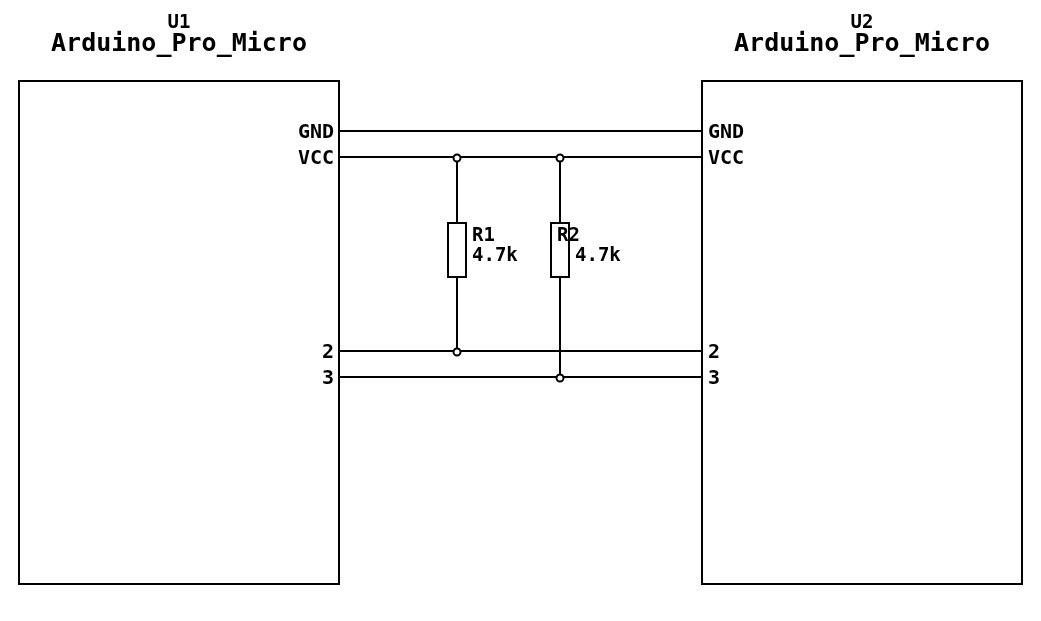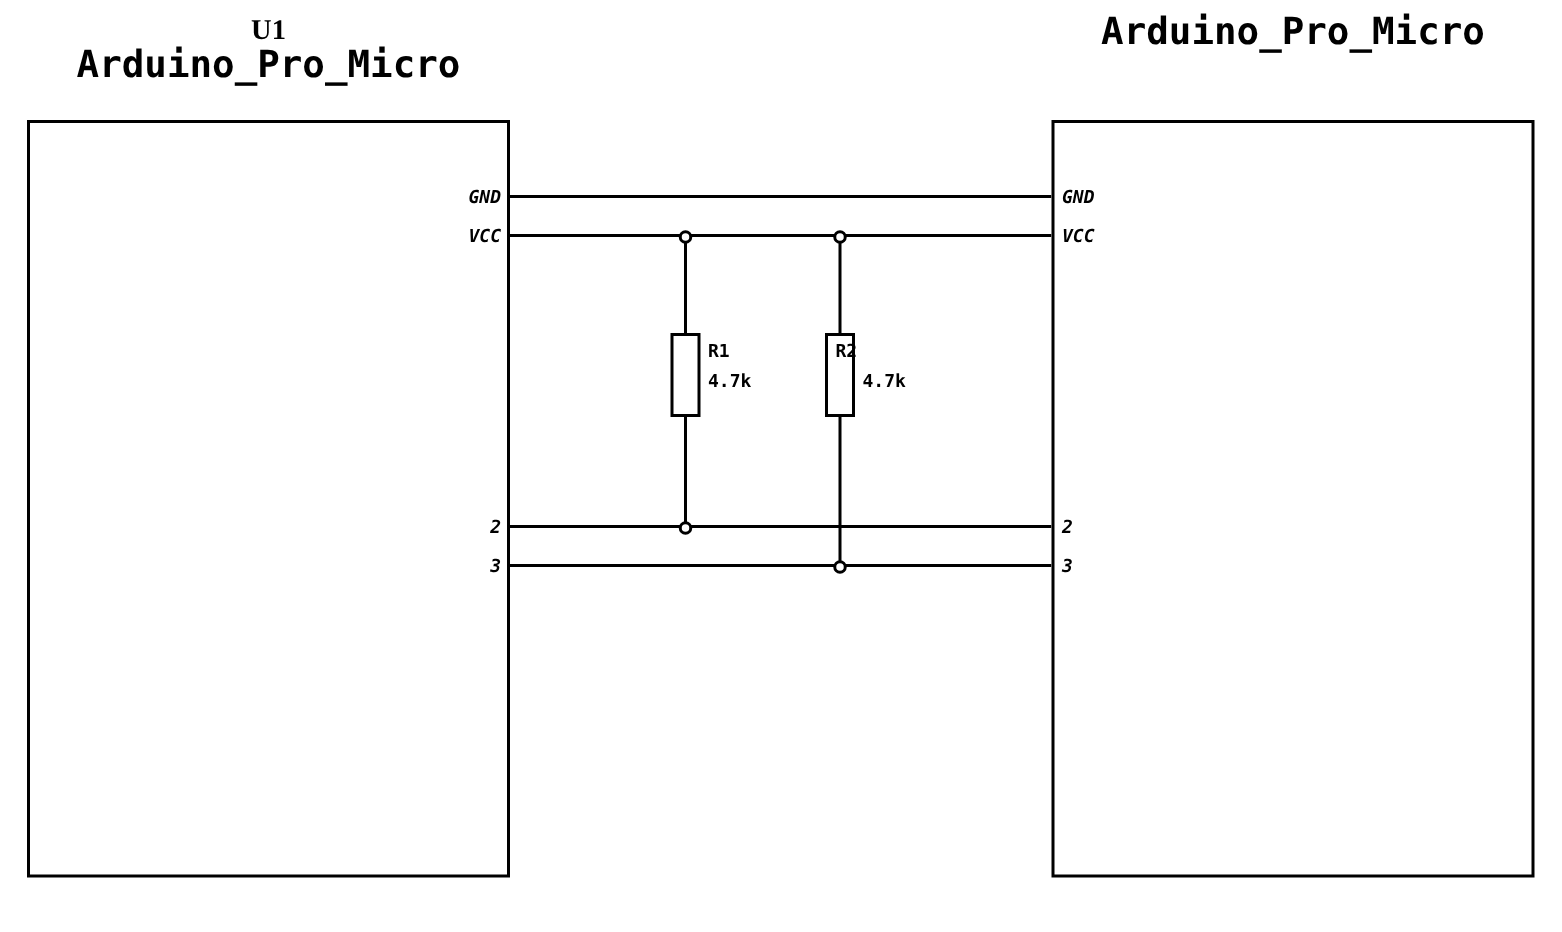--- a/index.html
+++ b/index.html
@@ -19,47 +19,45 @@
     border: 2px solid #000000;
     background: #ffffff;
   }
   .ref-block {
     position: absolute;
     text-align: center;
   }
   .ref-label {
     font-size: 19px;
     line-height: 22px;
-    font-family: Liberation Serif, serif;
   }
   .name-label {
     font-size: 25px;
     line-height: 22px;
   }
   .wire { position: absolute; background: #000000; }
   .wire.h { height: 2px; }
   .wire.v { width: 2px; }
   .pin-label {
     position: absolute;
-    font-size: 12px;
+    font-size: 20px;
     line-height: 16px;
     white-space: nowrap;
-    font-style: italic;
   }
   .pin-label.right-align { text-align: right; }
   .resistor-body {
     position: absolute;
     width: 20px;
     height: 56px;
     border: 2px solid #000000;
     background: #ffffff;
   }
   .r-label {
     position: absolute;
-    font-size: 12px;
+    font-size: 19px;
     line-height: 20px;
     white-space: nowrap;
   }
   .junction {
     position: absolute;
     width: 9px;
     height: 9px;
     border: 2px solid #000000;
     border-radius: 50%;
     background: #ffffff;
@@ -70,20 +68,21 @@
 <body>
 
 <div class="canvas">
 
   <div class="ref-block" style="left:18px; top:10px; width:322px;">
     <div class="ref-label">U1</div>
     <div class="name-label">Arduino_Pro_Micro</div>
   </div>
 
   <div class="ref-block" style="left:701px; top:10px; width:322px;">
+    <div class="ref-label">U2</div>
     <div class="name-label">Arduino_Pro_Micro</div>
   </div>
 
   <div class="wire h" style="left:340px; top:130px; width:361px;"></div>
   <div class="wire h" style="left:340px; top:156px; width:361px;"></div>
   <div class="wire h" style="left:340px; top:350px; width:361px;"></div>
   <div class="wire h" style="left:340px; top:376px; width:361px;"></div>
 
   <div class="wire v" style="left:456px; top:157px; height:195px;"></div>
   <div class="wire v" style="left:559px; top:157px; height:221px;"></div>

